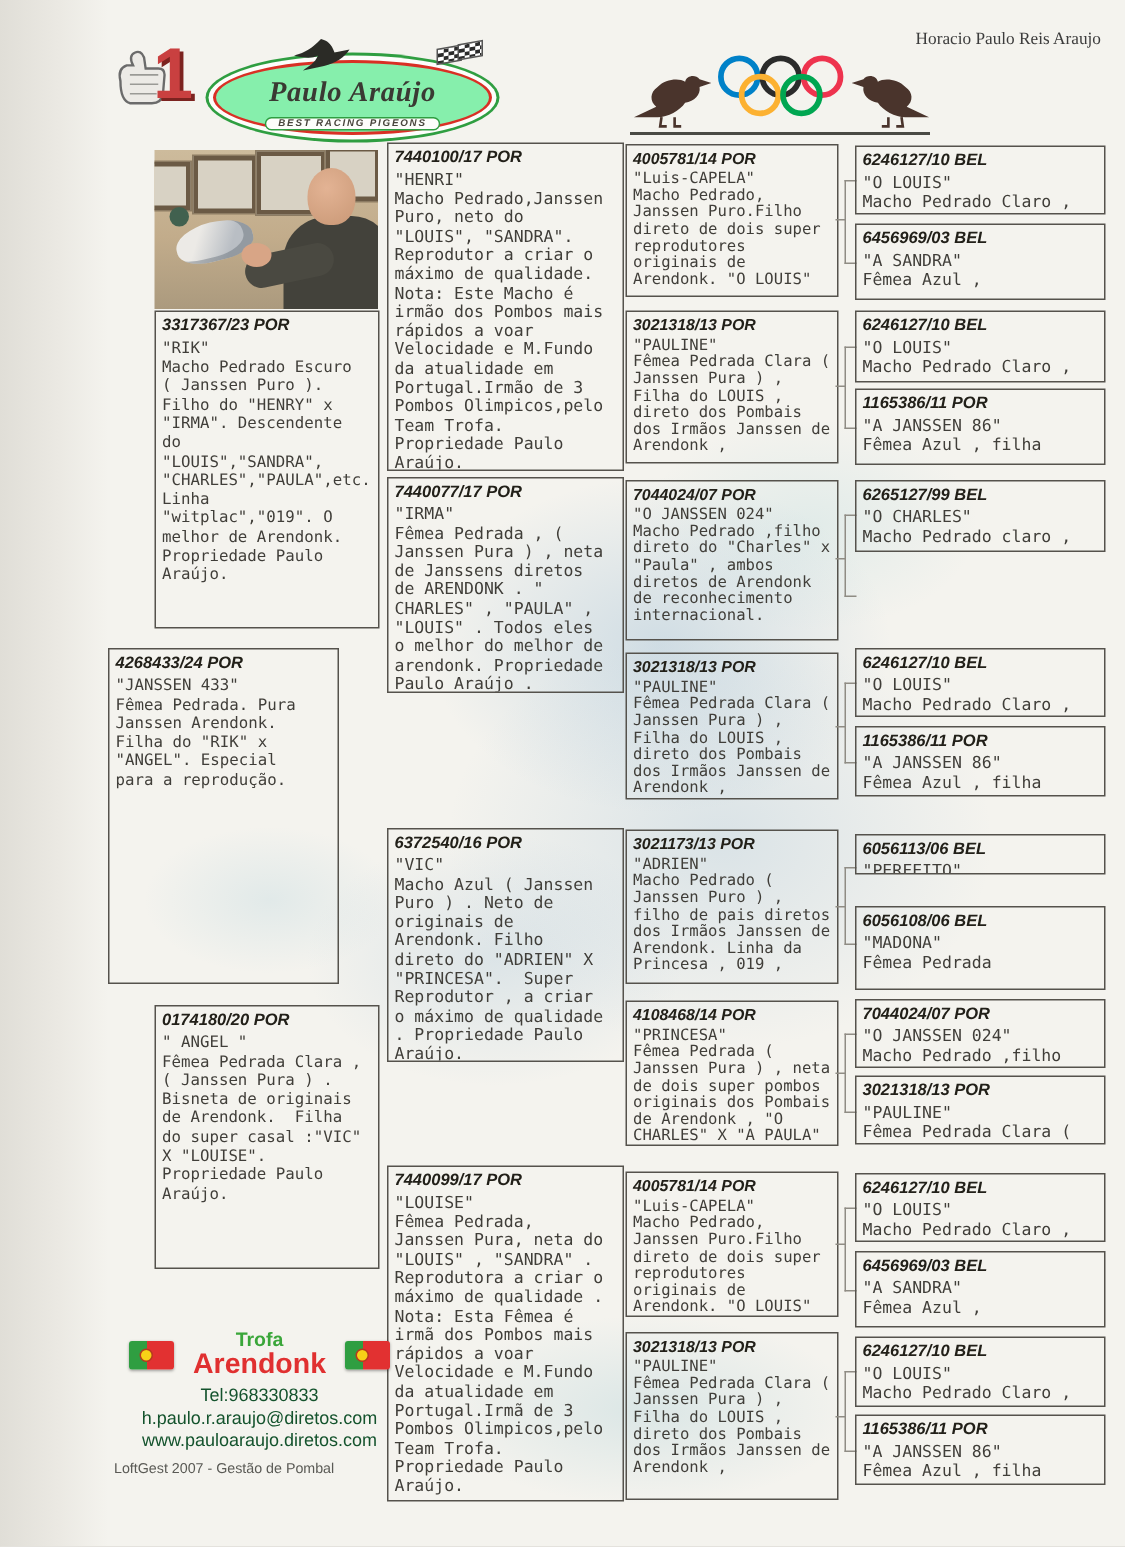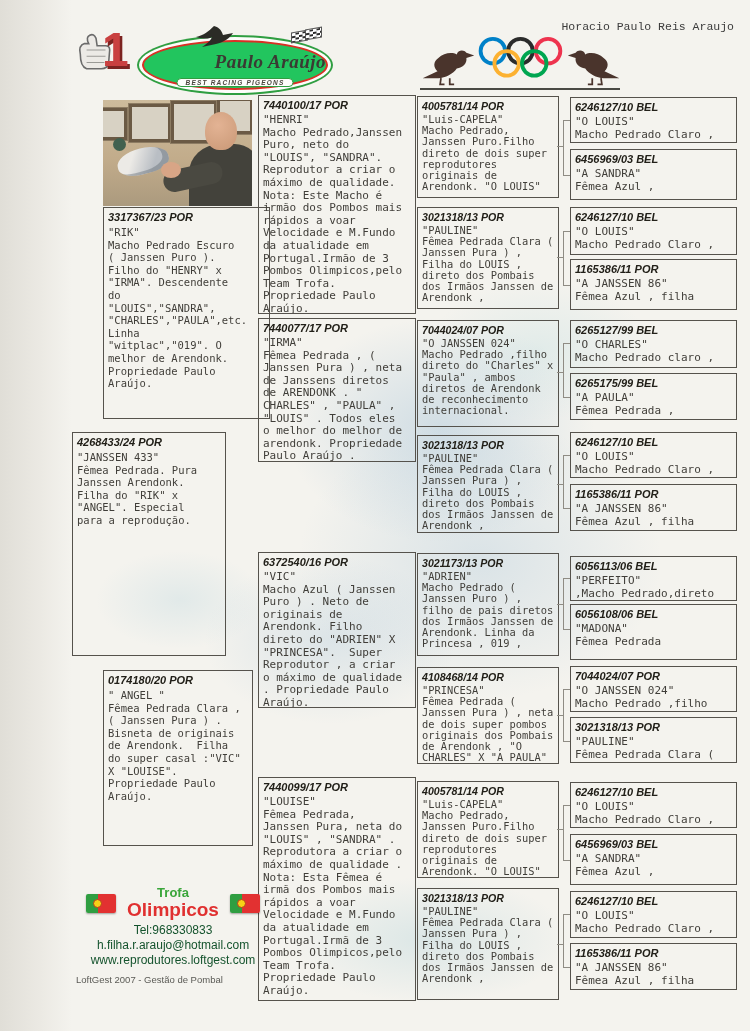--- a/index.html
+++ b/index.html
@@ -24,29 +24,29 @@
   .c1 .btext{font-size:10.5px;line-height:12.6px;}
   .c2 .btext{font-size:11px;line-height:12.6px;}
   .c3 .btext{font-size:10.4px;line-height:11.2px;}
   .c3 .ring{font-size:10.6px;line-height:12px;}
   .c4 .btext{font-size:11px;line-height:12.6px;}
   
   .bracket{position:absolute;left:563px;width:7px;border-left:1px solid #8f8c84;
            border-top:1px solid #8f8c84;border-bottom:1px solid #8f8c84;}
   .stub{position:absolute;left:557px;width:7px;border-top:1px solid #8f8c84;height:0;}
   
-  .owner{position:absolute;top:20px;right:16px;font-family:Liberation Mono, monospace;
+  .owner{position:absolute;top:20px;right:16px;font-family:Liberation Serif, serif;
          font-size:11.5px;color:#3c3c3c;}
   .badge{position:absolute;left:74px;top:30px;width:70px;height:56px;}
   .badge .one{position:absolute;left:28px;top:-8px;font-family:"Liberation Sans",sans-serif;
         font-weight:bold;font-size:48px;color:#c94040;text-shadow:2.5px 2.5px 0 #7c2320;}
   .oval{position:absolute;left:142px;top:40px;width:182px;height:46px;border-radius:50%;
-        background:#22c55e;border:2px solid #d93025;
+        background:#86efac;border:2px solid #d93025;
         box-shadow:0 0 0 3px #fdfdfb, 0 0 0 5px #2f9e41;
-        display:flex;align-items:center;justify-content:flex-end;}
+        display:flex;align-items:center;justify-content:center;}
   .oval .brand{font-family:"Liberation Serif",serif;font-style:italic;font-weight:bold;
         font-size:19px;color:#3a3a33;margin-top:-6px;letter-spacing:0.5px;}
   .tagline{position:absolute;left:50%;transform:translateX(-50%);bottom:1px;background:#fdfdfb;
         border:1px solid #2f9e41;border-radius:6px;padding:0 8px;white-space:nowrap;
         font-family:"Liberation Sans",sans-serif;font-style:italic;font-weight:bold;
         font-size:6.5px;letter-spacing:1.2px;color:#4a463e;}
   .fly-pigeon{position:absolute;left:48px;top:-18px;}
   .chk{position:absolute;width:15px;height:9px;transform:skewY(-10deg);
         background:conic-gradient(#2b2b2b 0 90deg,#fff 0 180deg,#2b2b2b 0 270deg,#fff 0);
         background-size:7px 5px;border:0.5px solid #555;}
@@ -137,21 +137,21 @@
     <div class="fr" style="left:68px;top:1px;width:40px;height:36px"></div>
     <div class="fr" style="left:114px;top:-2px;width:30px;height:30px"></div>
     <div class="body"></div>
     <div class="head"></div>
     <div class="arm"></div>
     <div class="dove"></div>
     <div class="dove-head"></div>
     <div class="hand"></div>
   </div>
 
-  <div class="pbox c1" style="left:103px;top:207px;width:167px;height:212px">
+  <div class="pbox c1" style="left:103px;top:207px;width:150px;height:212px">
     <div class="ring">3317367/23 POR</div>
     <div class="btext">"RIK"
 Macho Pedrado Escuro
 ( Janssen Puro ).
 Filho do "HENRY" x
 "IRMA". Descendente
 do
 "LOUIS","SANDRA",
 "CHARLES","PAULA",etc.
 Linha
@@ -364,36 +364,31 @@
   <div class="pbox c4" style="left:570px;top:259px;width:167px;height:51px">
     <div class="ring">1165386/11 POR</div>
     <div class="btext">"A JANSSEN 86"
 Fêmea Azul , filha</div>
   </div>
   <div class="pbox c4" style="left:570px;top:320px;width:167px;height:48px">
     <div class="ring">6265127/99 BEL</div>
     <div class="btext">"O CHARLES"
 Macho Pedrado claro ,</div>
   </div>
-  <div class="pbox c4" style="left:570px;top:373px;width:167px;height:47px">
-    <div class="ring">6265175/99 BEL</div>
-    <div class="btext">"A PAULA"
-Fêmea Pedrada ,</div>
-  </div>
   <div class="pbox c4" style="left:570px;top:432px;width:167px;height:46px">
     <div class="ring">6246127/10 BEL</div>
     <div class="btext">"O LOUIS"
 Macho Pedrado Claro ,</div>
   </div>
   <div class="pbox c4" style="left:570px;top:484px;width:167px;height:47px">
     <div class="ring">1165386/11 POR</div>
     <div class="btext">"A JANSSEN 86"
 Fêmea Azul , filha</div>
   </div>
-  <div class="pbox c4" style="left:570px;top:556px;width:167px;height:45px">
+  <div class="pbox c4" style="left:570px;top:556px;width:167px;height:27px">
     <div class="ring">6056113/06 BEL</div>
     <div class="btext">"PERFEITO"
 ,Macho Pedrado,direto</div>
   </div>
   <div class="pbox c4" style="left:570px;top:604px;width:167px;height:56px">
     <div class="ring">6056108/06 BEL</div>
     <div class="btext">"MADONA"
 Fêmea Pedrada</div>
   </div>
   <div class="pbox c4" style="left:570px;top:666px;width:167px;height:46px">
@@ -428,20 +423,20 @@
   </div>
 
   <div class="contact">
     <div class="pt-flag" style="left:2px">
         <div class="emb"></div>
       </div>
     <div class="pt-flag" style="right:2px">
         <div class="emb"></div>
       </div>
     <div class="city">Trofa</div>
-    <div class="country">Olimpicos</div>
+    <div class="country">Arendonk</div>
     <div class="cline">Tel:968330833</div>
-    <div class="cline">h.filha.r.araujo@hotmail.com</div>
-    <div class="cline">www.reprodutores.loftgest.com</div>
+    <div class="cline">h.paulo.r.araujo@diretos.com</div>
+    <div class="cline">www.pauloaraujo.diretos.com</div>
   </div>
 
   <div class="footer">LoftGest 2007 - Gestão de Pombal</div>
 </div>
 
 </body></html>

